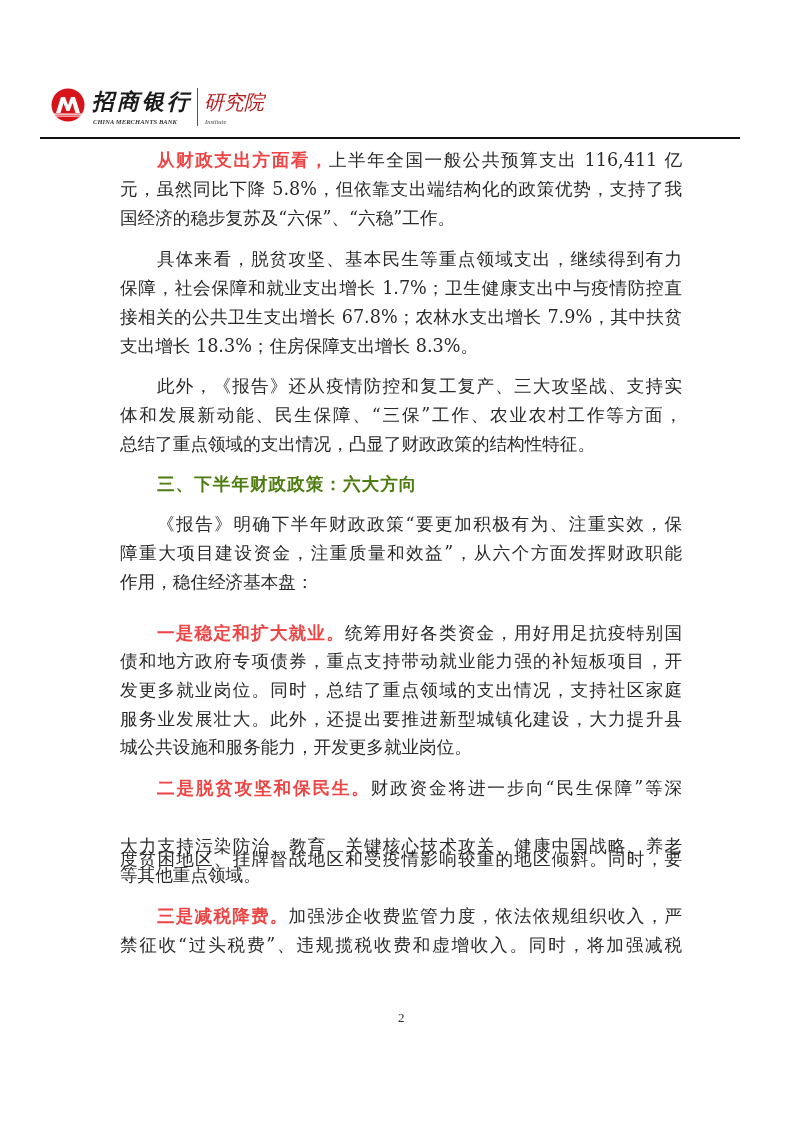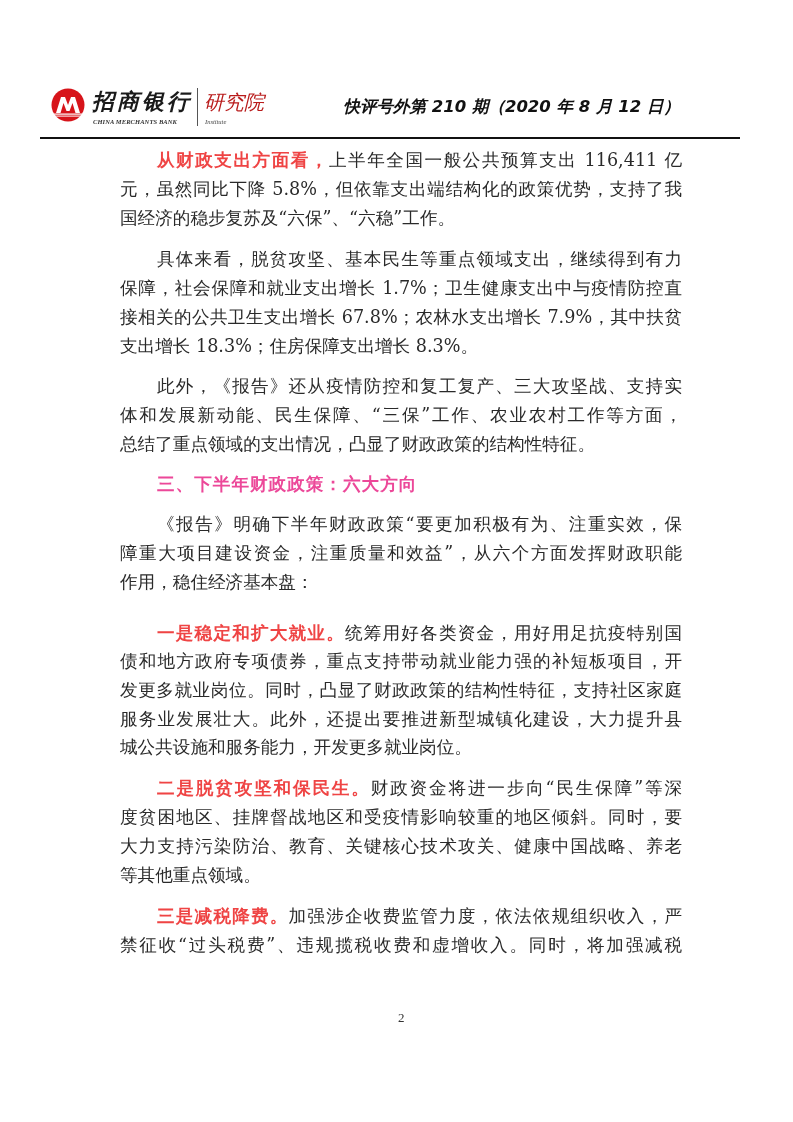--- a/index.html
+++ b/index.html
@@ -20,40 +20,39 @@
            font-weight: bold; font-size: 16.5px; color: #111; line-height: 22px; white-space: nowrap; }
   .rule { position: absolute; left: 40px; top: 137px; width: 700px; height: 2px; background: #111; }
 
   .line { position: absolute; left: 120px; width: 562px; height: 24px; line-height: 24px;
           font-size: 17.6px; white-space: nowrap; text-align: justify; text-align-last: justify;
           color: #2a2a2a; }
   .line.indent { left: 157px; width: 525px; }
   .line.last { text-align-last: left; }
   .line b { font-family: Liberation Serif, serif; font-weight: bold; color: #ef4444; }
   .heading { position: absolute; left: 157px; height: 24px; line-height: 24px; font-size: 17.6px;
-             font-family: "DejaVu Sans", sans-serif; font-weight: bold; color: #ec4899; white-space: nowrap; letter-spacing: 1px; }
+             font-family: "DejaVu Sans", sans-serif; font-weight: bold; color: #4d7c0f; white-space: nowrap; letter-spacing: 1px; }
   .page-num { position: absolute; left: 398px; top: 1010px; font-family: "Liberation Serif", serif;
               font-size: 13px; color: #333; }
 </style>
 </head>
 <body>
 
 <div class="header">
   <svg class="logo-mark" viewBox="0 0 34 34">
     <circle cx="17" cy="17" r="16.5" fill="#d7141a"></circle>
     <path d="M5 25 L10 9 L14 9 L17 17 L20 9 L24 9 L29 25 L24.5 25 L21.5 15 L18.5 23 L15.5 23 L12.5 15 L9.5 25 Z" fill="#ffffff"></path>
     <rect x="3" y="25.5" width="28" height="1.2" fill="#ffffff"></rect>
     <rect x="4" y="27.6" width="26" height="1" fill="#ffffff"></rect>
   </svg>
   <div class="logo-cn">招商银行</div>
   <div class="logo-en">CHINA MERCHANTS BANK</div>
   <div class="logo-divider"></div>
   <div class="logo-inst-cn">研究院</div>
   <div class="logo-inst-en">Institute</div>
-  <div class="issue">快评号外第 210 期（2020 年 8 月 12 日）</div>
   <div class="rule"></div>
 </div>
 
 <div>
 
   <div>
     <div class="line indent" style="top:148px"><b>从财政支出方面看，</b><span>上半年全国一般公共预算支出 116,411 亿</span></div>
     <div class="line" style="top:177px">元，虽然同比下降 5.8%，但依靠支出端结构化的政策优势，支持了我</div>
     <div class="line last" style="top:206px">国经济的稳步复苏及“六保”、“六稳”工作。</div>
   </div>
@@ -75,28 +74,28 @@
 
   <div>
     <div class="line indent" style="top:512px">《报告》明确下半年财政政策“要更加积极有为、注重实效，保</div>
     <div class="line" style="top:541px">障重大项目建设资金，注重质量和效益”，从六个方面发挥财政职能</div>
     <div class="line last" style="top:570px">作用，稳住经济基本盘：</div>
   </div>
 
   <div>
     <div class="line indent" style="top:621px"><b>一是稳定和扩大就业。</b><span>统筹用好各类资金，用好用足抗疫特别国</span></div>
     <div class="line" style="top:649px">债和地方政府专项债券，重点支持带动就业能力强的补短板项目，开</div>
-    <div class="line" style="top:678px">发更多就业岗位。同时，凸显了财政政策的结构性特征，支持社区家庭</div>
+    <div class="line" style="top:678px">发更多就业岗位。同时，总结了重点领域的支出情况，支持社区家庭</div>
     <div class="line" style="top:707px">服务业发展壮大。此外，还提出要推进新型城镇化建设，大力提升县</div>
     <div class="line last" style="top:735px">城公共设施和服务能力，开发更多就业岗位。</div>
   </div>
 
   <div>
     <div class="line indent" style="top:776px"><b>二是脱贫攻坚和保民生。</b><span>财政资金将进一步向“民生保障”等深</span></div>
-    <div class="line" style="top:805px">度贫困地区、挂牌督战地区和受疫情影响较重的地区倾斜。同时，要</div>
+    <div class="line" style="top:847px">度贫困地区、挂牌督战地区和受疫情影响较重的地区倾斜。同时，要</div>
     <div class="line" style="top:834px">大力支持污染防治、教育、关键核心技术攻关、健康中国战略、养老</div>
     <div class="line last" style="top:863px">等其他重点领域。</div>
   </div>
 
   <div>
     <div class="line indent" style="top:904px"><b>三是减税降费。</b><span>加强涉企收费监管力度，依法依规组织收入，严</span></div>
     <div class="line" style="top:933px">禁征收“过头税费”、违规揽税收费和虚增收入。同时，将加强减税</div>
   </div>
 </div>
 

